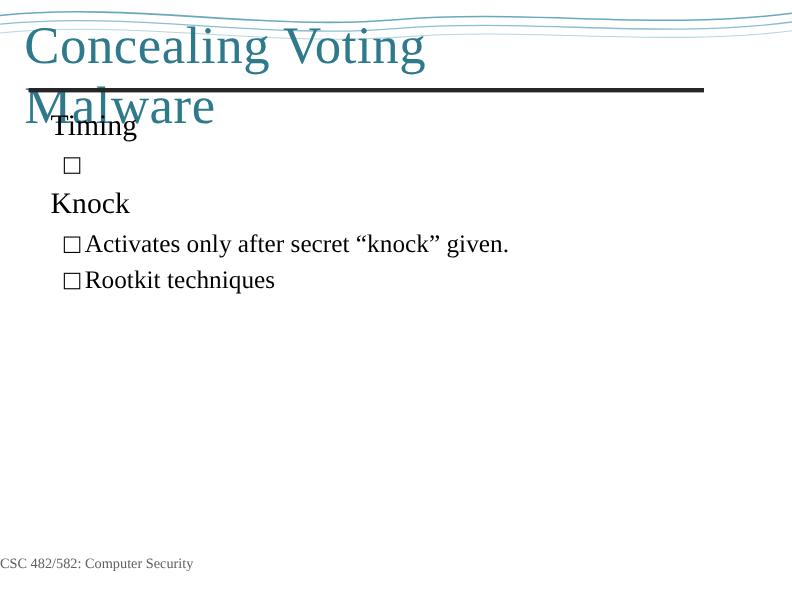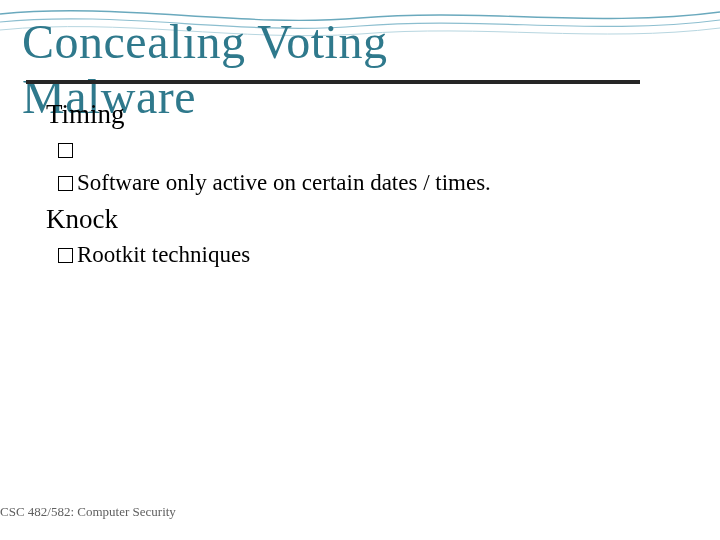--- a/index.html
+++ b/index.html
@@ -23,22 +23,22 @@
     <path d="M0 30 C120 18 240 42 360 34 C480 24 600 43 720 28" stroke="#b7d6e0" stroke-width="1" fill="none"></path>
   </svg>
 
   <div class="title">Concealing Voting Malware</div>
   <div class="rule"></div>
 
   <div class="body">
 
     <div class="sec">Timing</div>
     <div class="bul"><span class="box"></span></div>
-    <div class="bul"><span class="box"></span><span>Software only active on certain dates / times.</span></div>
 
     <div class="sec">Knock</div>
+    <div class="bul"><span class="box"></span><span>Activates only after secret “knock” given.</span></div>
 
     <div class="bul"><span class="box"></span><span>Rootkit techniques</span></div>
 
   </div>
 
   <div class="footer">CSC 482/582: Computer Security</div>
 </div>
 
 </body></html>

